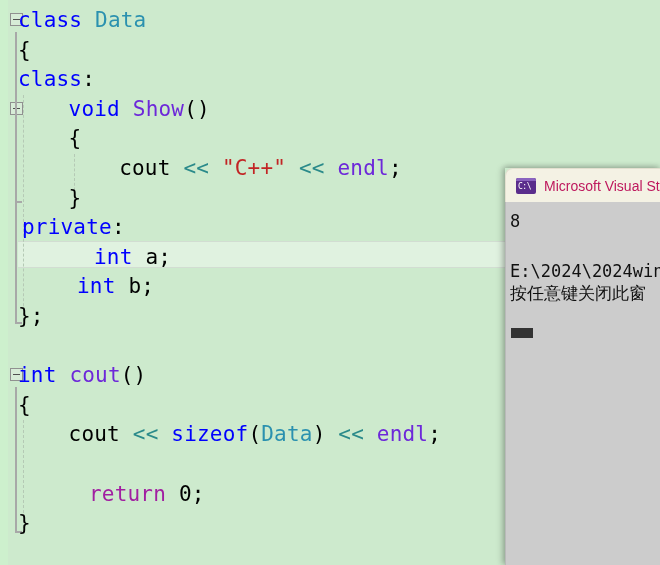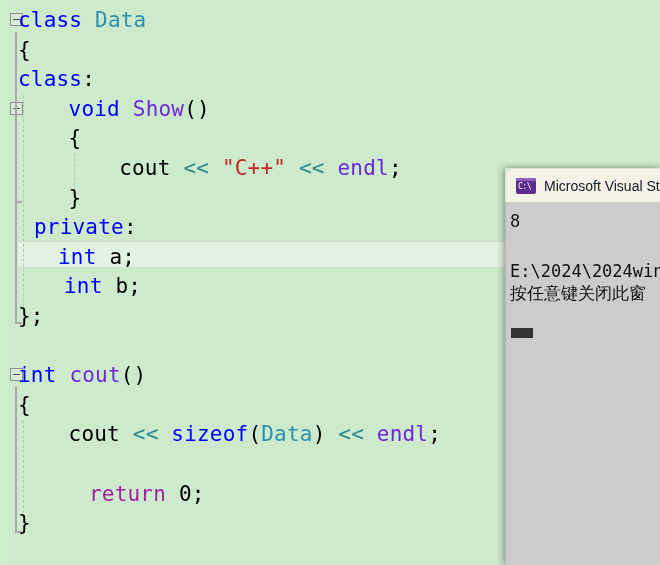--- a/index.html
+++ b/index.html
@@ -171,21 +171,21 @@
     font-family: "DejaVu Sans Mono", monospace;
     font-size: 8px;
     line-height: 9px;
     color: #ffffff;
     letter-spacing: -0.5px;
   }
 
   #console-title {
     font-family: "Liberation Sans", sans-serif;
     font-size: 14px;
-    color: #0f172a;
+    color: #be185d;
     white-space: nowrap;
     overflow: hidden;
   }
 
   #console-body {
     position: relative;
     height: 363px;
     background: #cccccc;
     border-left: 1px solid #b9b9b9;
     box-sizing: border-box;
@@ -243,23 +243,23 @@
       </div>
 
     <div class="code-area" id="code-lines">
         <div class="line" style="top: 6px;"><span class="txt" style="padding-left: 0px;"><span class="kw">class</span><span class="plain"> </span><span class="type">Data</span></span></div>
         <div class="line" style="top: 35.6px;"><span class="txt" style="padding-left: 0px;"><span class="plain">{</span></span></div>
         <div class="line" style="top: 65.2px;"><span class="txt" style="padding-left: 0px;"><span class="kw">class</span><span class="plain">:</span></span></div>
         <div class="line" style="top: 94.8px;"><span class="txt" style="padding-left: 50.6px;"><span class="kw">void</span><span class="plain"> </span><span class="fn">Show</span><span class="plain">()</span></span></div>
         <div class="line" style="top: 124.4px;"><span class="txt" style="padding-left: 50.6px;"><span class="plain">{</span></span></div>
         <div class="line" style="top: 154px;"><span class="txt" style="padding-left: 101.2px;"><span class="plain">cout</span><span class="plain"> </span><span class="op">&lt;&lt;</span><span class="plain"> </span><span class="str">"C++"</span><span class="plain"> </span><span class="op">&lt;&lt;</span><span class="plain"> </span><span class="fn">endl</span><span class="plain">;</span></span></div>
         <div class="line" style="top: 183.6px;"><span class="txt" style="padding-left: 50.6px;"><span class="plain">}</span></span></div>
-        <div class="line" style="top: 213.2px;"><span class="txt" style="padding-left: 16px; text-align: center;"><span class="kw">private</span><span class="plain">:</span></span></div>
-        <div class="line" style="top: 242.8px;"><span class="txt" style="padding-left: 40px;"><span class="kw">int</span><span class="plain"> </span><span class="plain">a</span><span class="plain">;</span></span></div>
-        <div class="line" style="top: 272.4px;"><span class="txt" style="padding-left: 46px;"><span class="kw">int</span><span class="plain"> </span><span class="plain">b</span><span class="plain">;</span></span></div>
+        <div class="line" style="top: 213.2px;"><span class="txt" style="padding-left: 4px; text-align: center;"><span class="kw">private</span><span class="plain">:</span></span></div>
+        <div class="line" style="top: 242.8px;"><span class="txt" style="padding-left: 76px;"><span class="kw">int</span><span class="plain"> </span><span class="plain">a</span><span class="plain">;</span></span></div>
+        <div class="line" style="top: 272.4px;"><span class="txt" style="padding-left: 59px;"><span class="kw">int</span><span class="plain"> </span><span class="plain">b</span><span class="plain">;</span></span></div>
         <div class="line" style="top: 302px;"><span class="txt" style="padding-left: 0px;"><span class="plain">};</span></span></div>
         <div class="line" style="top: 331.6px;"><span class="txt" style="padding-left: 0px;"></span></div>
         <div class="line" style="top: 361.2px;"><span class="txt" style="padding-left: 0px;"><span class="kw">int</span><span class="plain"> </span><span class="fn">cout</span><span class="plain">()</span></span></div>
         <div class="line" style="top: 390.8px;"><span class="txt" style="padding-left: 0px;"><span class="plain">{</span></span></div>
         <div class="line" style="top: 420.4px;"><span class="txt" style="padding-left: 50.6px;"><span class="plain">cout</span><span class="plain"> </span><span class="op">&lt;&lt;</span><span class="plain"> </span><span class="kw">sizeof</span><span class="plain">(</span><span class="type">Data</span><span class="plain">)</span><span class="plain"> </span><span class="op">&lt;&lt;</span><span class="plain"> </span><span class="fn">endl</span><span class="plain">;</span></span></div>
         <div class="line" style="top: 450px;"><span class="txt" style="padding-left: 50.6px;"></span></div>
         <div class="line" style="top: 479.6px;"><span class="txt" style="padding-left: 71px;"><span class="ctrl">return</span><span class="plain"> </span><span class="plain">0</span><span class="plain">;</span></span></div>
         <div class="line" style="top: 509.2px;"><span class="txt" style="padding-left: 0px;"><span class="plain">}</span></span></div>
       </div>
   </div>

